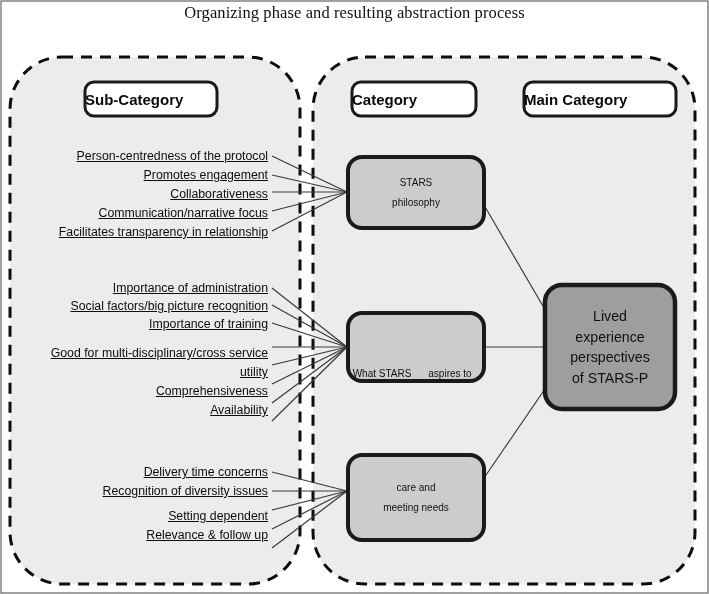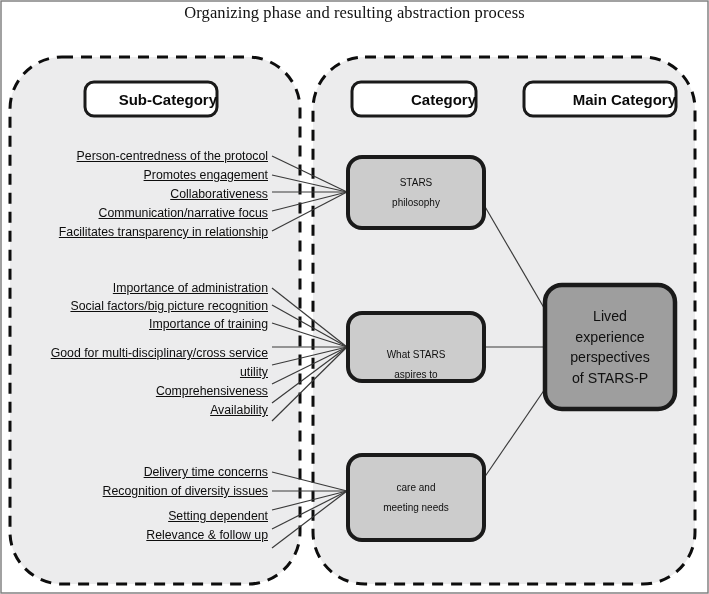--- a/index.html
+++ b/index.html
@@ -43,21 +43,21 @@
     font-size: 12.3px;
     text-align: right;
     right: 0;
     line-height: 13px;
     text-decoration: underline;
   }
   .hdr-label {
     font-size: 15px;
     font-weight: bold;
     color: #0a0a0a;
-    text-align: right;
+    text-align: left;
     width: 100%;
     left: 0;
   }
   .box-label {
     font-size: 10px;
     text-align: center;
     width: 100%;
     left: 0;
     color: #101010;
     line-height: 20px;
@@ -168,21 +168,21 @@
     <div class="txt subcat-label" style="position:relative; top:6px;">Recognition of diversity issues</div>
     <div class="txt subcat-label" style="position:relative; top:18px;">Setting dependent</div>
     <div class="txt subcat-label" style="position:relative; top:24px;">Relevance &amp; follow up</div>
   </div>
 
   <div class="boxwrap" style="left:348px; top:157px; width:136px; height:71px; flex-direction:column;">
     <span class="txt box-label" style="position:static;">STARS</span>
     <span class="txt box-label" style="position:static;">philosophy</span>
   </div>
 
-  <div class="boxwrap" style="left:348px; top:331px; width:136px; height:68px; flex-direction:column;align-items:flex-end;">
+  <div class="boxwrap" style="left:348px; top:316px; width:136px; height:68px; flex-direction:row;align-items:flex-end;">
     <span class="txt box-label" style="position:static;">What STARS</span>
     <span class="txt box-label" style="position:static;">aspires to</span>
   </div>
 
   <div class="boxwrap" style="left:348px; top:455px; width:136px; height:85px; flex-direction:column;">
     <span class="txt box-label" style="position:static;">care and</span>
     <span class="txt box-label" style="position:static;">meeting needs</span>
   </div>
 
   <div class="boxwrap" style="left:545px; top:285px; width:130px; height:124px; flex-direction:column;">

